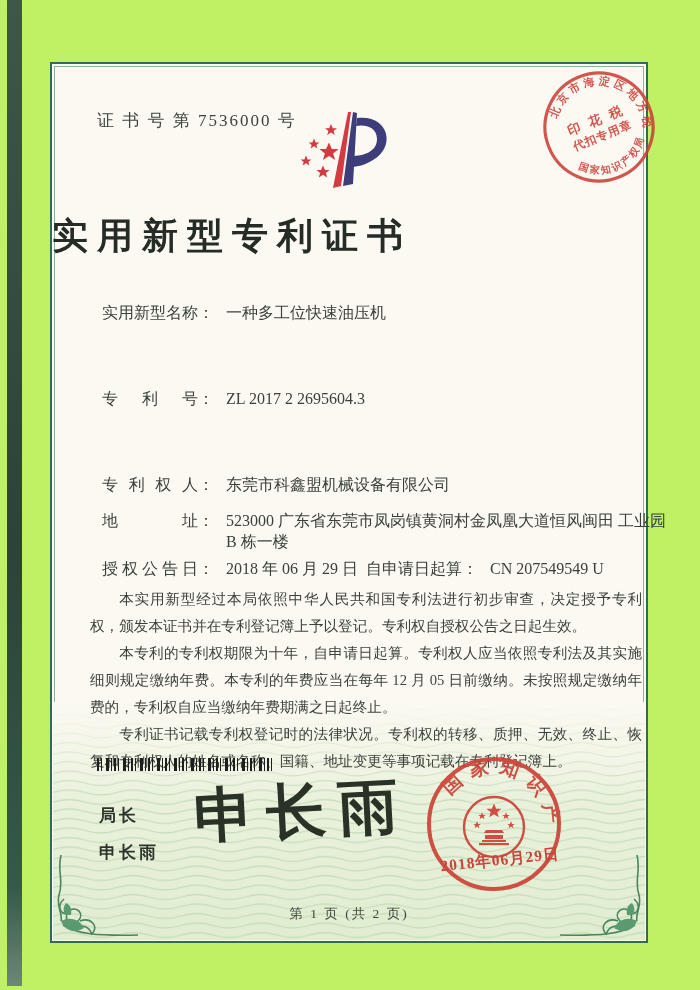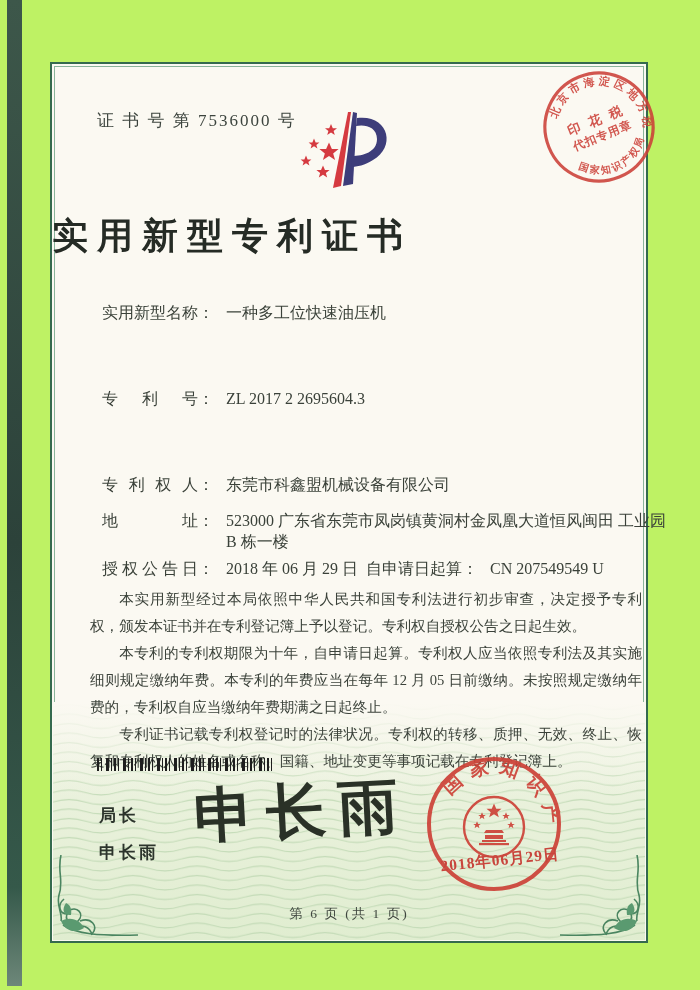--- a/index.html
+++ b/index.html
@@ -175,21 +175,21 @@
         <use href="#sstar" transform="translate(-17,-2) scale(0.75)"></use>
         <use href="#sstar" transform="translate(17,-2) scale(0.75)"></use>
         <path d="M-10,6 l2,-3 h16 l2,3 z"></path>
         <path d="M-9,8 h18 v4 h-18 z"></path>
         <path d="M-12,13 h24 v2 h-24 z"></path>
         <path d="M-15,16 h30 v2.2 h-30 z"></path>
       </g>
     </svg>
     <div class="seal-date">2018年06月29日</div>
 
-    <div class="page-foot">第 6 页 (共 1 页)</div>
+    <div class="page-foot">第 1 页 (共 2 页)</div>
 
     <svg class="tax-stamp" width="118" height="118" viewBox="0 0 118 118">
       <defs>
         <path id="txTop" d="M 17 74 A 44 44 0 1 1 101 74"></path>
         <path id="txBot" d="M 23 88 A 46 46 0 0 0 95 88"></path>
       </defs>
       <circle cx="59" cy="59" r="54" fill="none" stroke="#cc4038" stroke-width="3.2"></circle>
       <text fill="#cc4038" font-size="11" font-weight="bold" letter-spacing="3.5">
         <textPath href="#txTop" startOffset="40">北京市海淀区地方税务局</textPath>
       </text>

